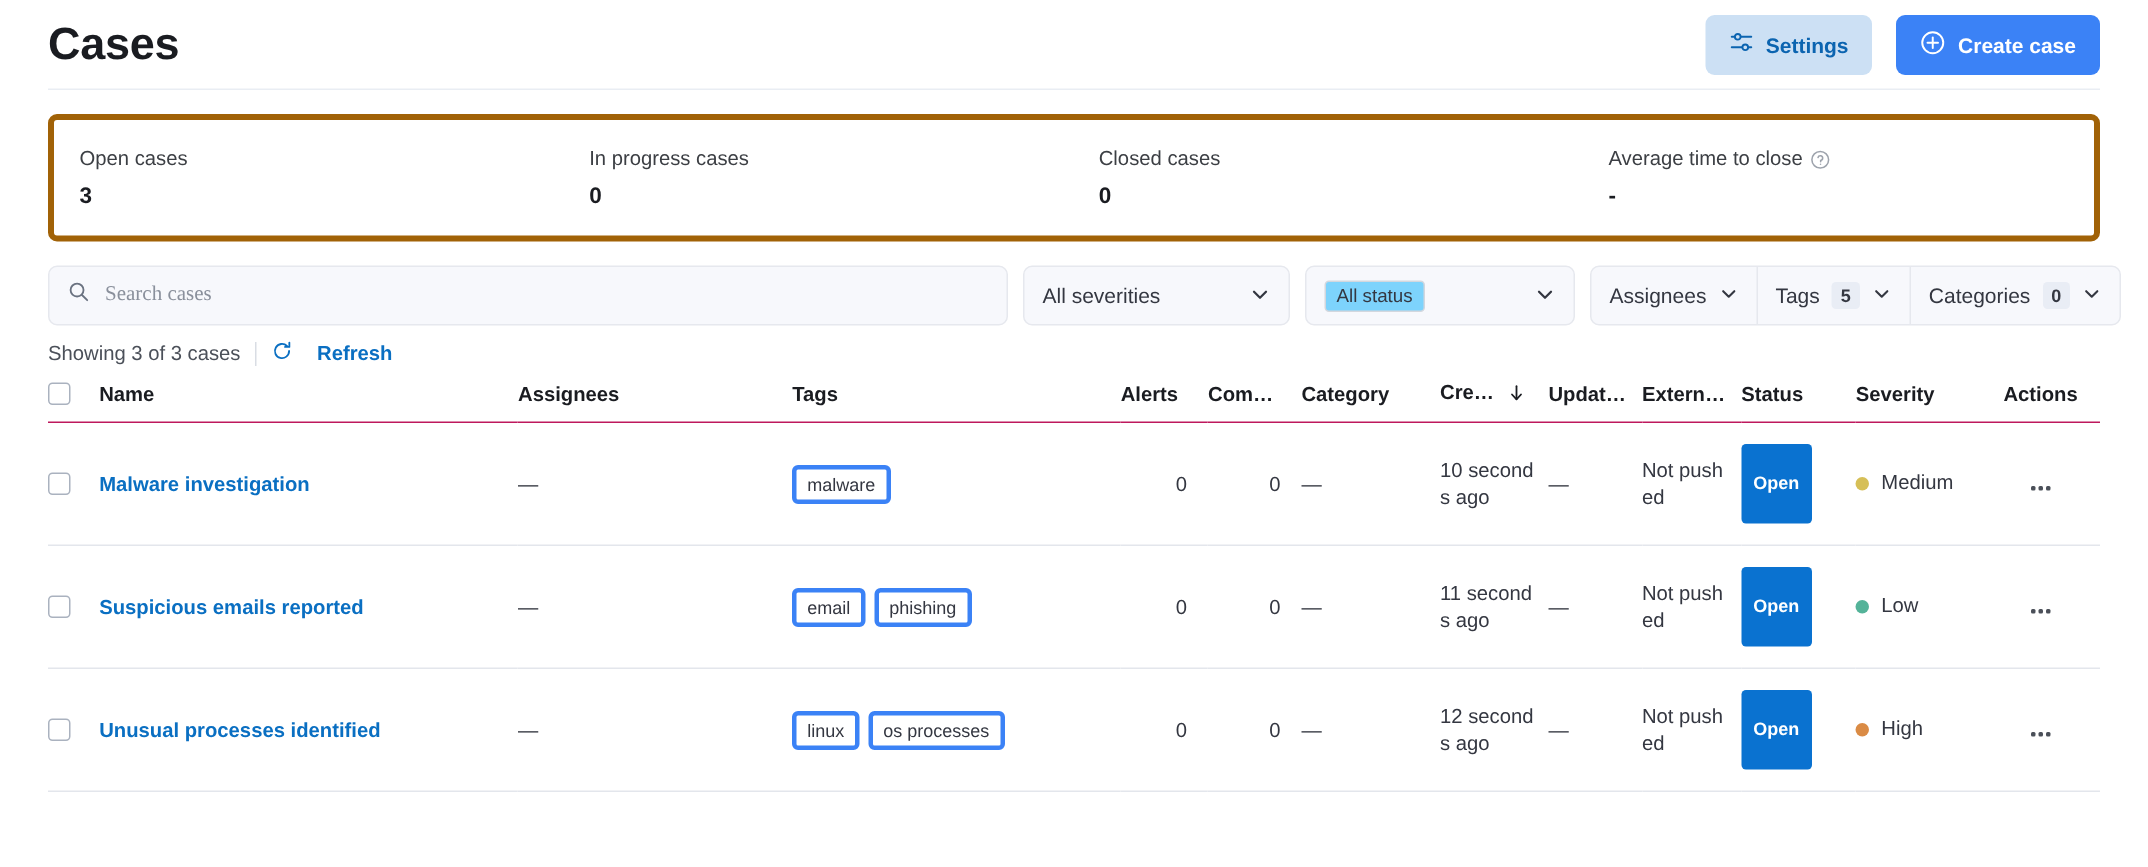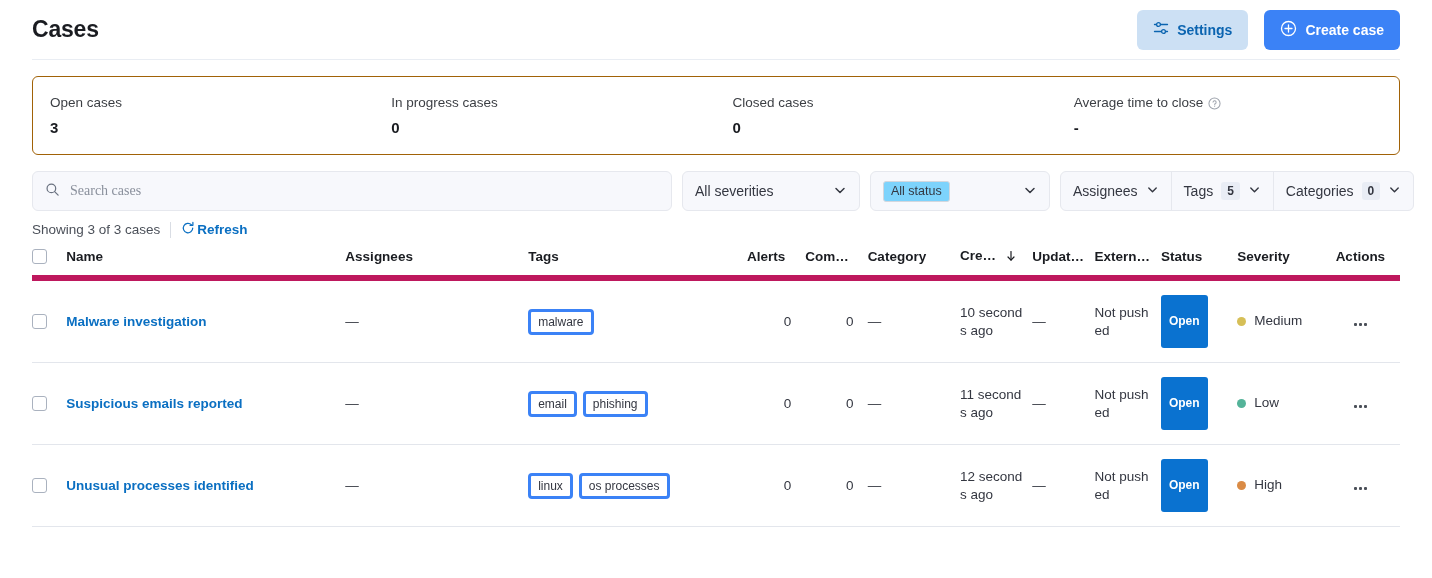--- a/index.html
+++ b/index.html
@@ -25,21 +25,21 @@
   
   .header {
     padding: 0 32px;
     height: 59px;
     display: flex;
     align-items: center;
     justify-content: space-between;
     box-sizing: border-box;
   }
   .page-title {
-    font-size: 23px;
+    font-size: 30px;
     font-weight: 700;
     color: #1a1c21;
     letter-spacing: -0.2px;
     line-height: 1.1;
     margin: 0;
   }
   .header-actions {
     display: flex;
     align-items: center;
     gap: 16px;
@@ -73,21 +73,21 @@
     background: #e9edf3;
     margin: 0 32px;
   }
 
   
   .stats-wrap {
     padding: 16px 32px 0 32px;
     box-sizing: border-box;
   }
   .stats-panel {
-    border: 1px solid #a16207;
+    border: 4px solid #a16207;
     border-radius: 6px;
     background: #ffffff;
     display: flex;
     padding: 16px 0;
     box-sizing: border-box;
   }
   .stat {
     flex: 1;
     padding: 0 16px 0 16px;
     box-sizing: border-box;
@@ -217,21 +217,21 @@
     box-sizing: border-box;
   }
   .v-sep {
     width: 1px;
     height: 16px;
     background: #d9dde4;
   }
   .refresh-link {
     display: inline-flex;
     align-items: center;
-    gap: 2px;
+    gap: 16px;
     color: #0a6fc2;
     font-weight: 600;
     font-size: 13.5px;
     cursor: pointer;
   }
 
   
   .table-wrap {
     padding: 0 32px;
     box-sizing: border-box;
@@ -241,21 +241,21 @@
     border-collapse: collapse;
     table-layout: fixed;
     font-size: 13.5px;
   }
   table.cases th {
     text-align: left;
     font-size: 13.5px;
     font-weight: 700;
     color: #1a1c21;
     padding: 10px 8px 10px 0;
-    border-bottom: 6px solid #be185d;
+    border-bottom: 1px solid #be185d;
     vertical-align: middle;
     white-space: nowrap;
     overflow: hidden;
     text-overflow: ellipsis;
   }
   table.cases td {
     padding: 14px 8px 14px 0;
     border-bottom: 1px solid #e3e6ec;
     vertical-align: middle;
     color: #343741;

